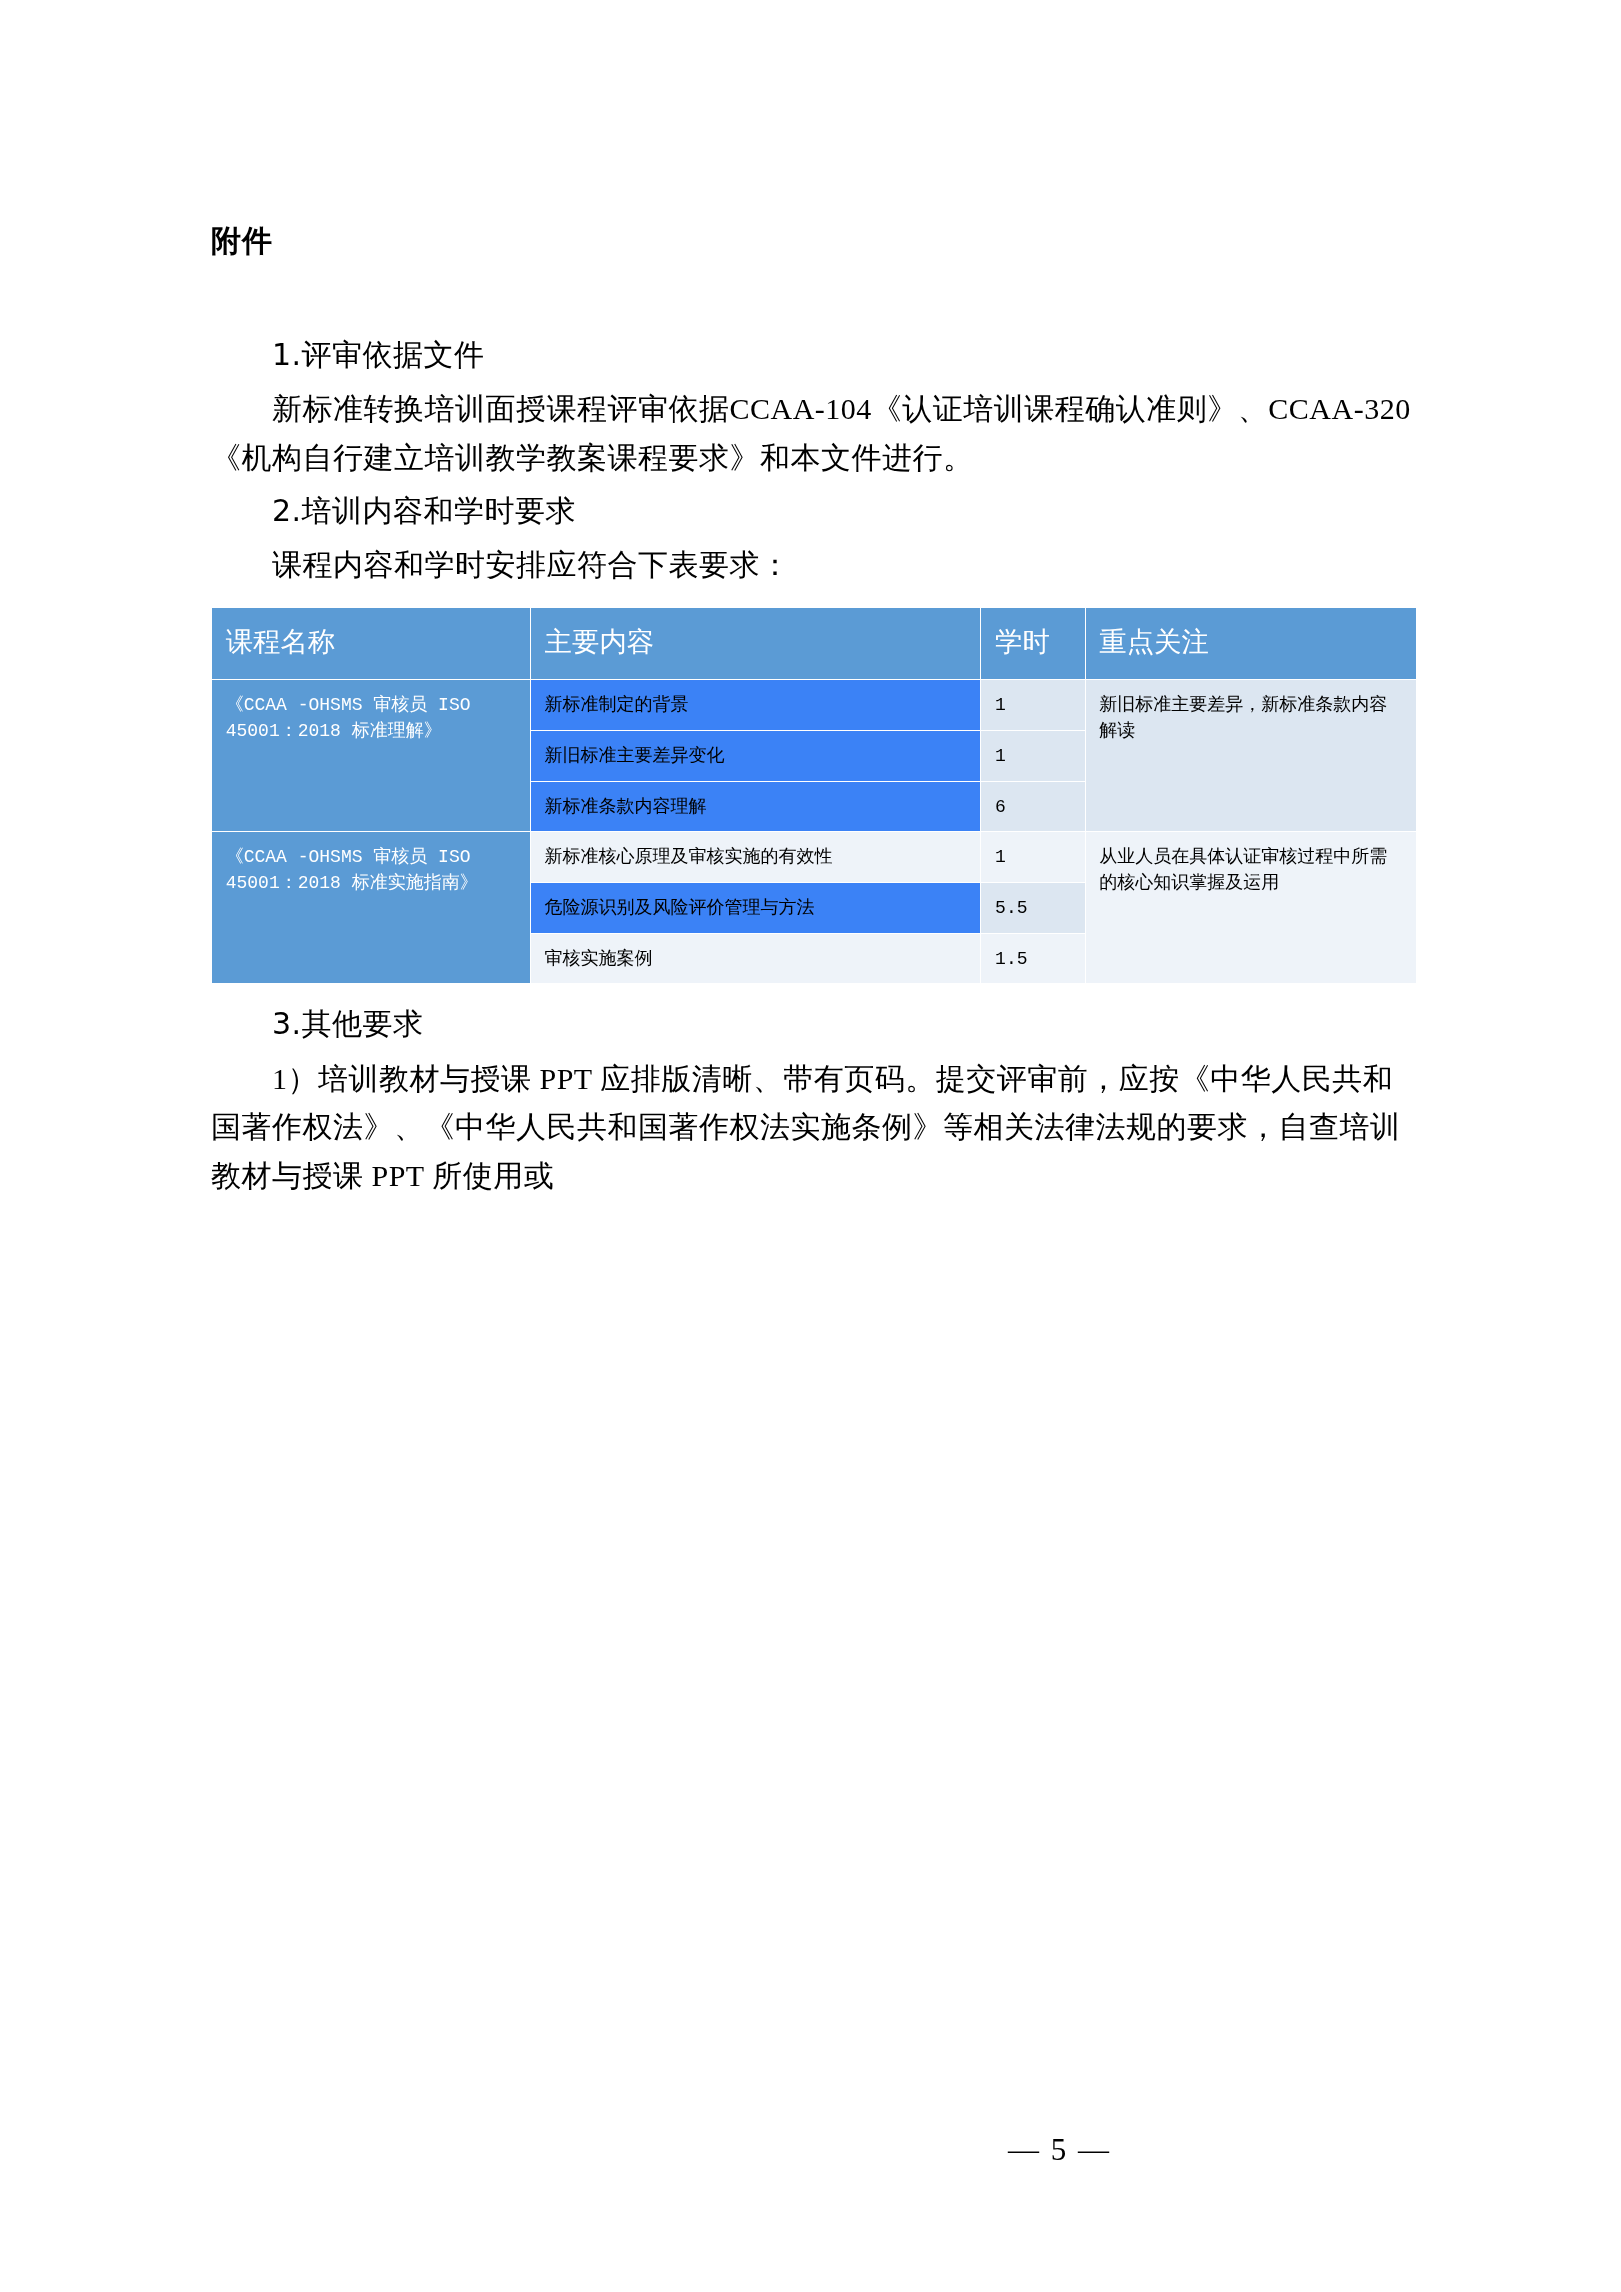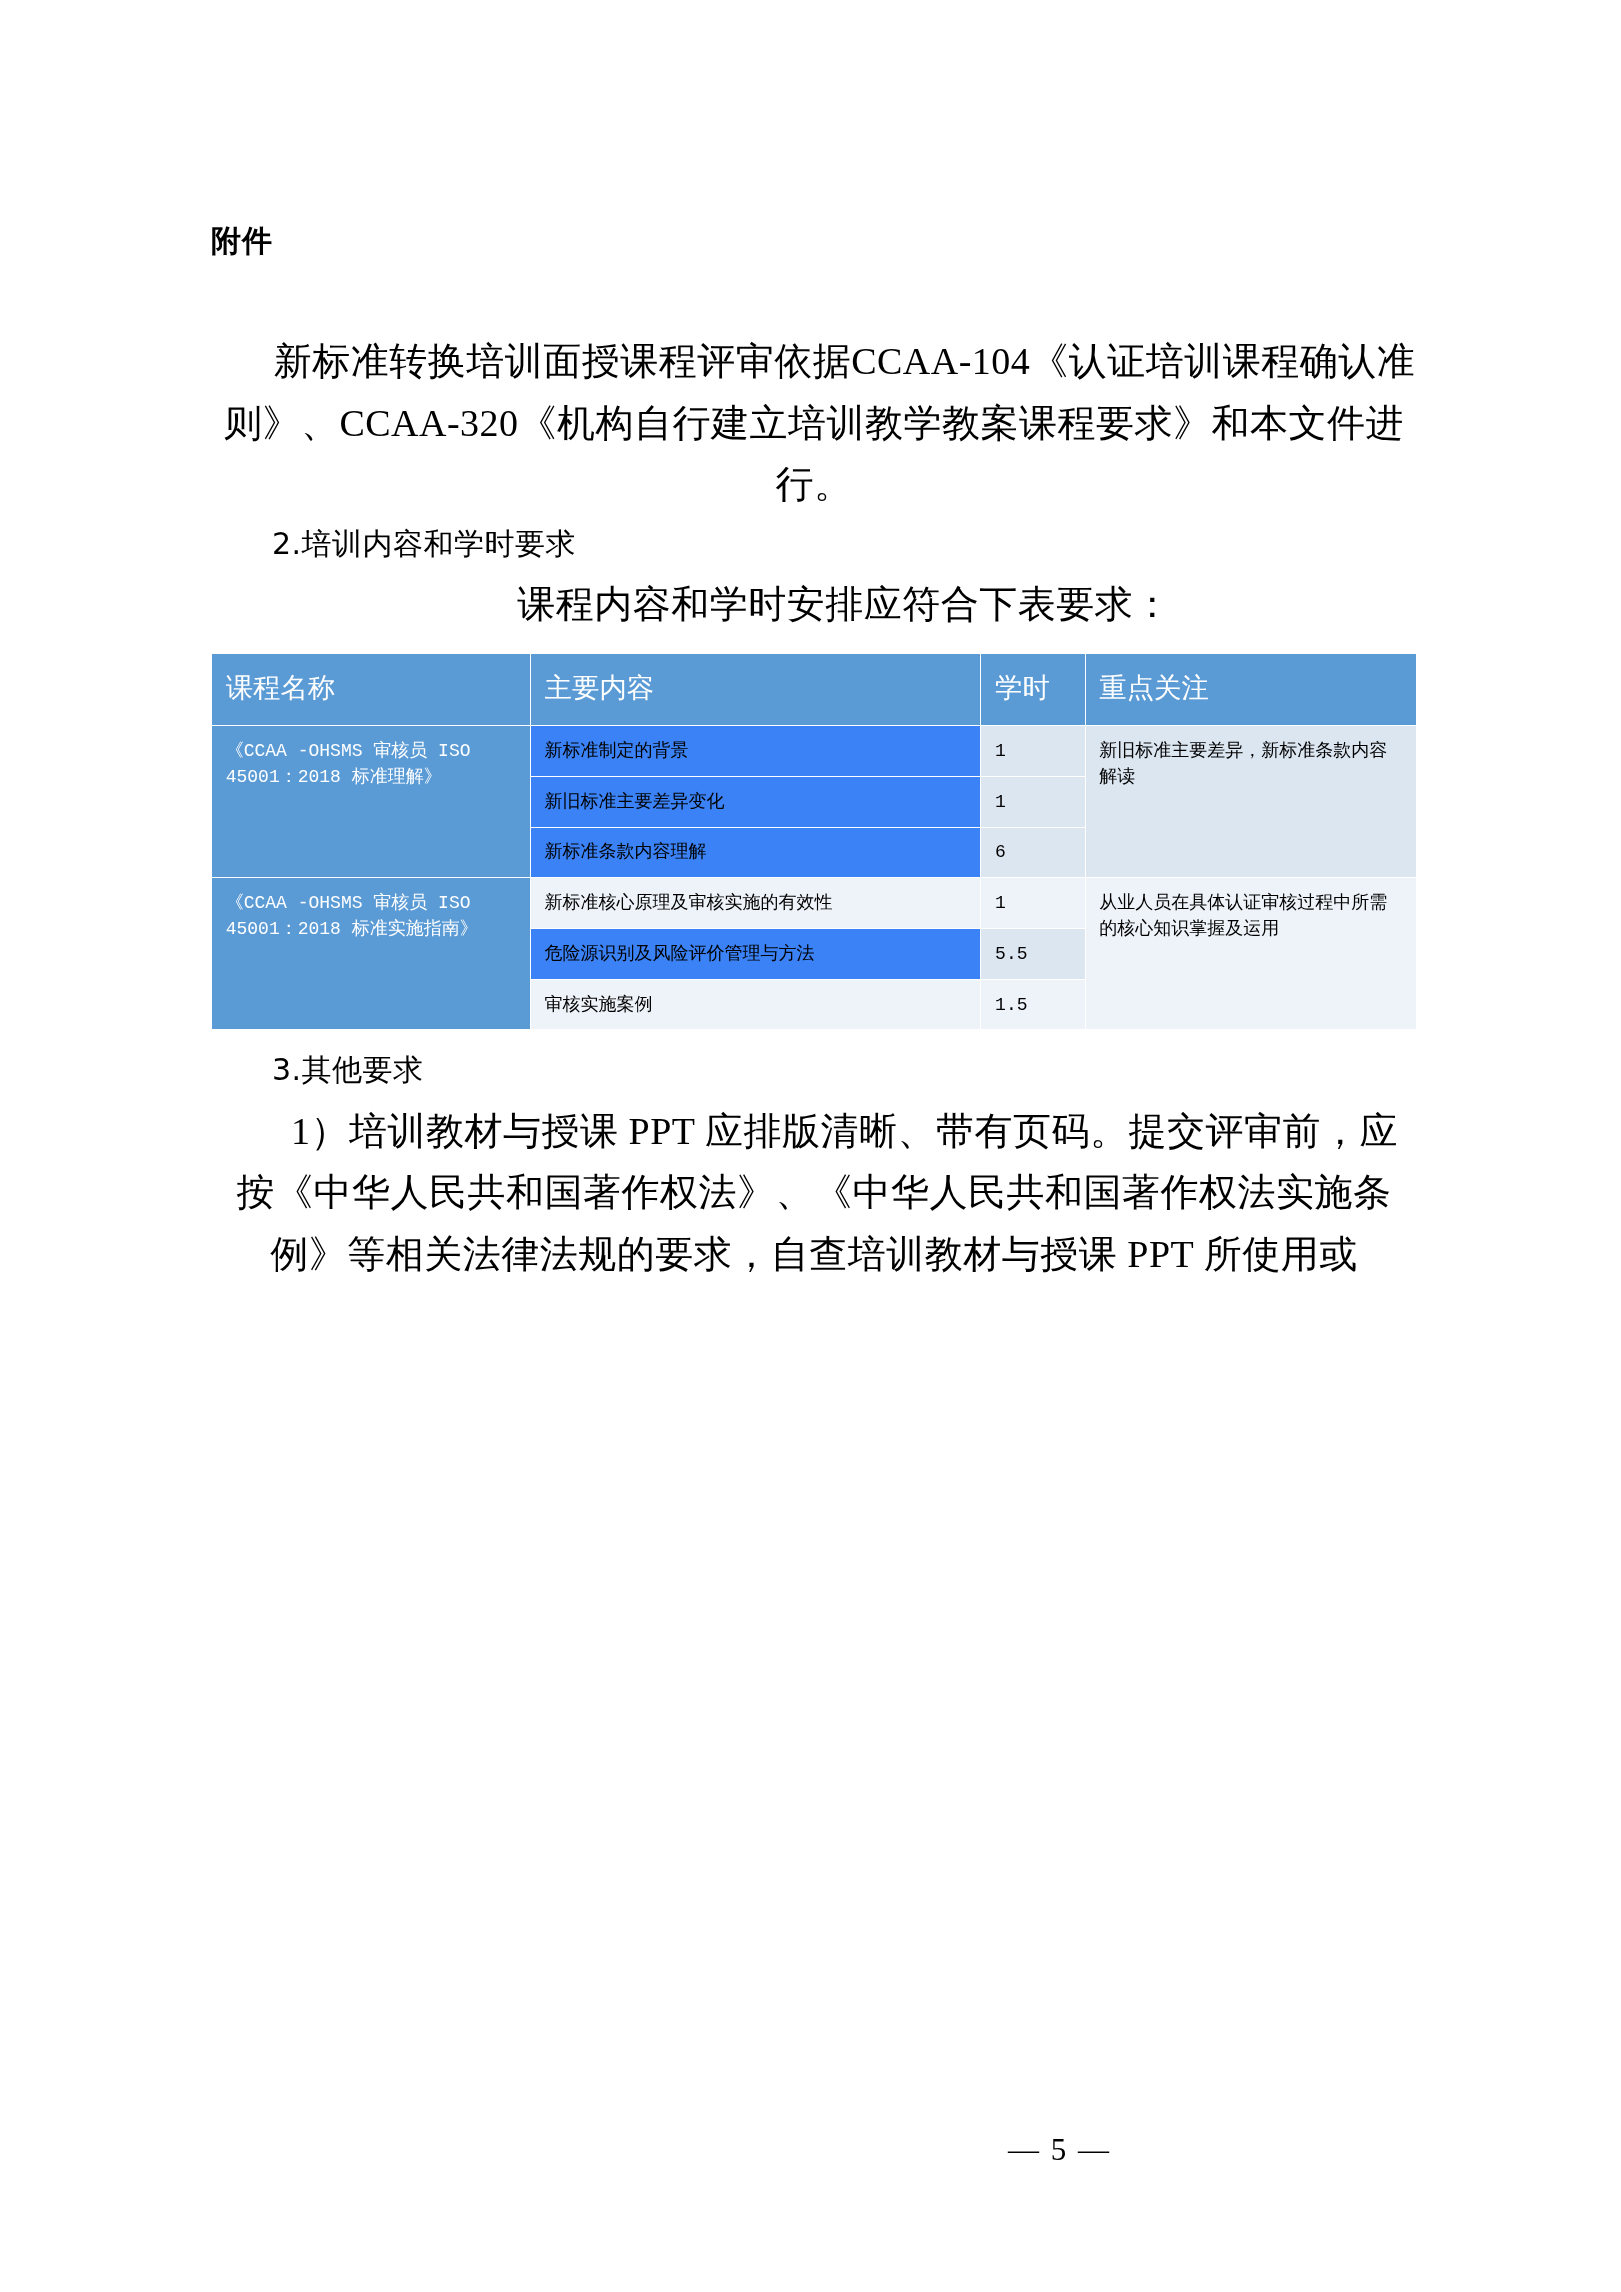--- a/index.html
+++ b/index.html
@@ -41,26 +41,25 @@
   .doc-title {
     text-align: center;
     font-family: "Liberation Serif", "DejaVu Serif", serif;
     font-weight: bold;
     font-size: 37px;
     letter-spacing: 0.5px;
     margin: 0 0 25.5px 0;
   }
 
   p.para {
-    font-size: 38px;
+    font-size: 30px;
     line-height: 1.62;
     margin: 0 0 3.9px 0;
     text-indent: 61px;
     letter-spacing: 0.5px;
-    text-align: center;
   }
   p.para.nogap {
     margin-bottom: 0;
   }
   p.section-head {
     font-size: 30px;
     line-height: 1.62;
     margin: 0 0 5.9px 0;
     text-indent: 61px;
     letter-spacing: 0.5px;
@@ -124,20 +123,21 @@
 </style>
 </head>
 <body>
 
 <div class="page">
   <div class="content">
 
     <div class="attach-label">附件</div>
 
 
+    <p class="section-head blocky">1.评审依据文件</p>
     <p class="para">新标准转换培训面授课程评审依据CCAA-104《认证培训课程确认准则》、CCAA-320《机构自行建立培训教学教案课程要求》和本文件进行。</p>
 
     <p class="section-head blocky">2.培训内容和学时要求</p>
     <p class="para nogap">课程内容和学时安排应符合下表要求：</p>
 
     <table class="course-table">
       <colgroup>
         <col style="width:257px">
         <col style="width:363px">
         <col style="width:84px">

